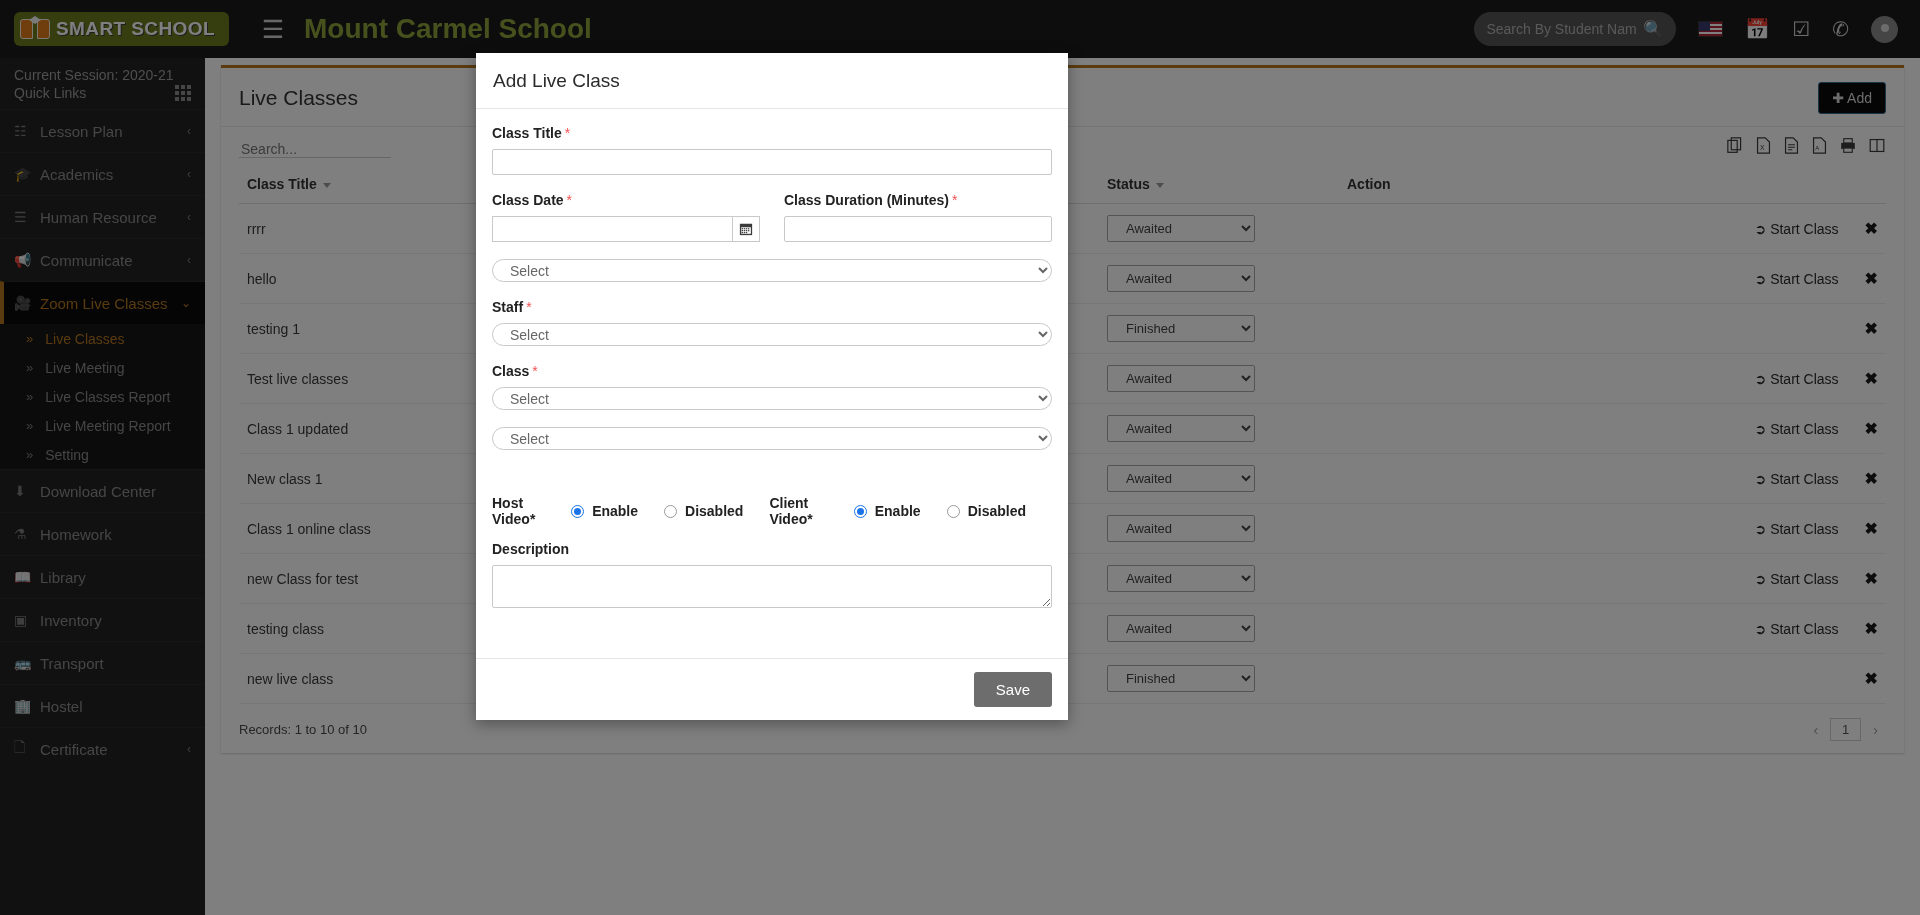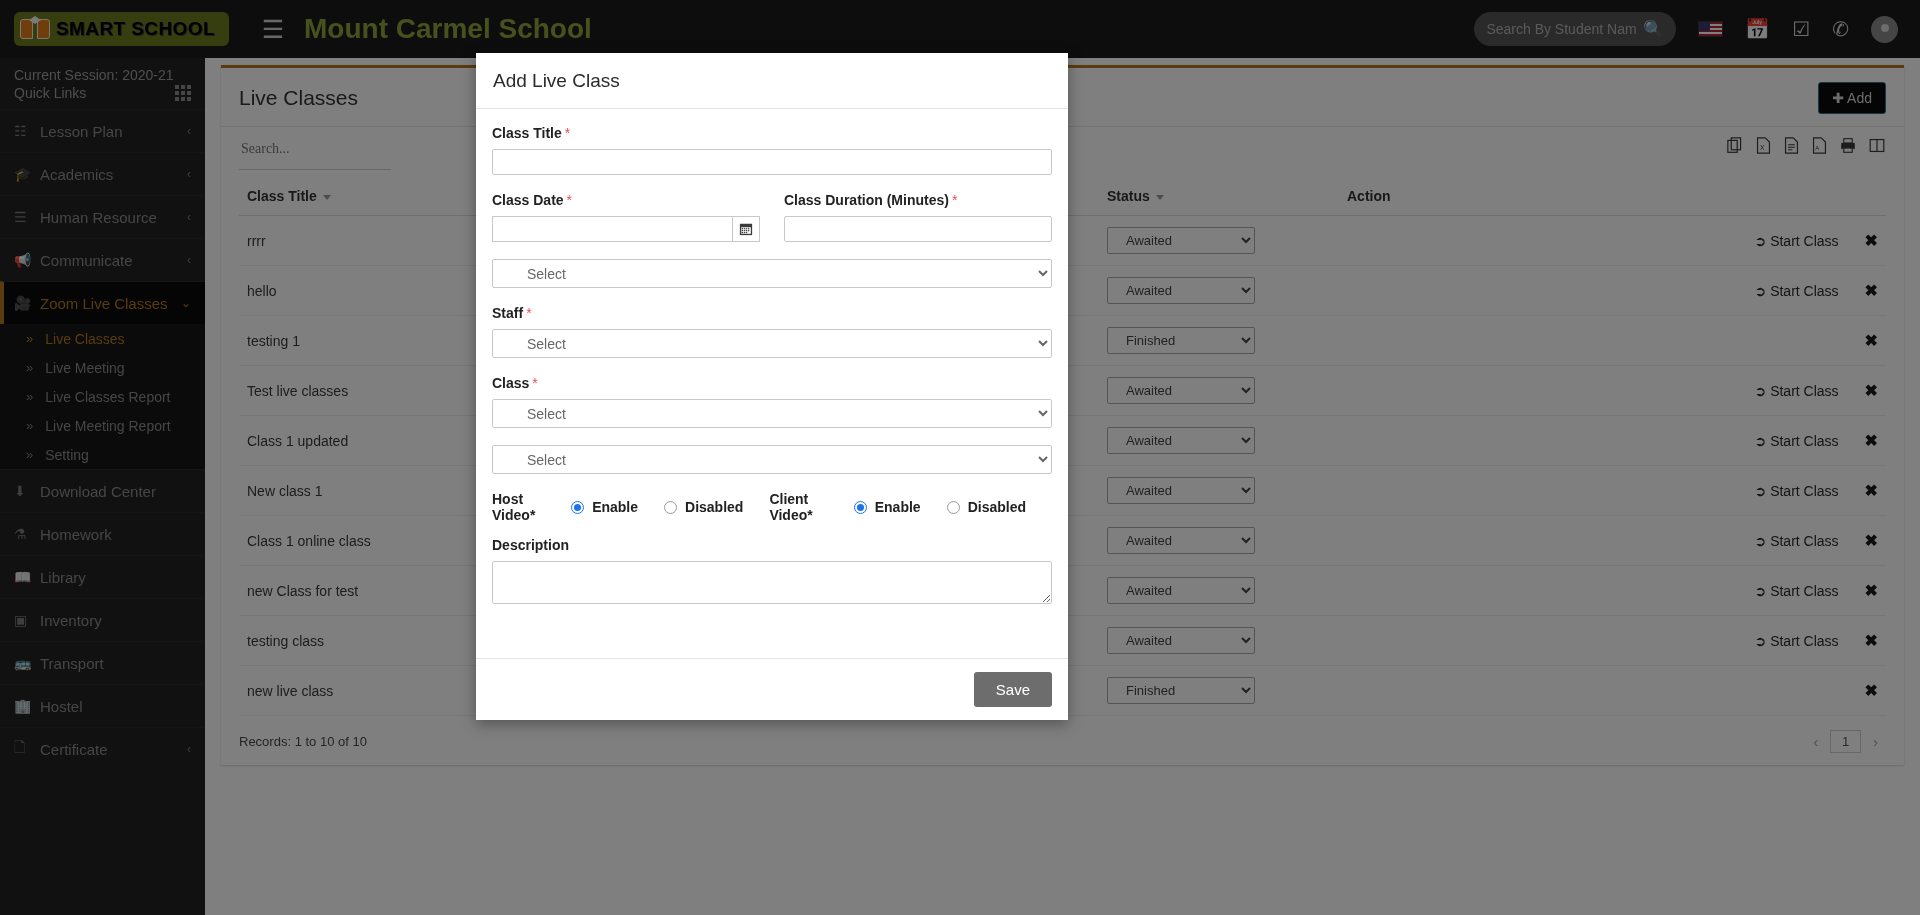--- a/index.html
+++ b/index.html
@@ -33,21 +33,21 @@
     position: absolute; top: 3px; width: 13px; height: 20px;
     background: #e07a1b; border: 1.5px solid #f7f1e4;
   }
   .logo-book .pgl { left: 0; border-radius: 3px 0 0 3px; }
   .logo-book .pgr { right: 0; border-radius: 0 3px 3px 0; }
   .logo-book .cap {
     position: absolute; left: 9px; top: 0px; width: 12px; height: 9px;
     background: #f5f5f5; clip-path: polygon(50% 0, 100% 45%, 50% 90%, 0 45%);
   }
   .logo-text {
-    color: #000000; font-weight: bold; font-size: 19px; letter-spacing: .4px;
+    color: #ffffff; font-weight: bold; font-size: 19px; letter-spacing: .4px;
     text-shadow: 1px 1px 0 #3a3a3a;
   }
   .hamburger {
     color: #cfcfcf; font-size: 25px; line-height: 1; margin-left: 8px;
     cursor: pointer; width: 30px; text-align: center;
   }
   .brandtitle {
     color: #8ea33a; font-size: 28px; font-weight: bold; margin-left: 16px;
     white-space: nowrap;
   }
@@ -130,22 +130,22 @@
   .card-title { font-size: 21px; color: #333; }
   .add-btn {
     margin-left: auto; background: #0a0a0a; color: #d9d9d9; border: 1px solid #2f6f8f;
     font-size: 14px; padding: 7px 13px; border-radius: 3px; cursor: pointer;
     font-family: "Liberation Sans", sans-serif;
   }
   .card-body { padding: 10px 18px 12px 18px; }
   .srow { display: flex; align-items: flex-start; }
   .search-input {
     border: 0; border-bottom: 1px solid #cfcfcf; outline: none; font-size: 14px;
-    padding: 4px 2px 12px 2px; width: 152px; color: #555;
-    font-family: Liberation Serif, serif; background: transparent;
+    padding: 4px 2px 0 2px; width: 152px; color: #555;
+    font-family: Liberation Sans, sans-serif; background: transparent;
   }
   .search-input::placeholder { color: #777; }
   .exports { margin-left: auto; display: flex; gap: 11px; align-items: center; }
   .exports svg { cursor: pointer; }
 
   table.grid { width: 100%; border-collapse: collapse; margin-top: 12px; }
   table.grid th {
     text-align: left; font-size: 14px; color: #333; font-weight: bold;
     padding: 6px 8px 11px 8px; border-bottom: 1px solid #dddddd; white-space: nowrap;
   }
@@ -195,34 +195,34 @@
   .modal-title { font-size: 19px; color: #2b2b2b; }
   .modal-body { padding: 16px 16px 0 16px; flex: 1; }
   .fg { margin-bottom: 17px; }
   .fl { font-size: 14px; color: #222; font-weight: bold; display: block; margin-bottom: 8px; }
   .fl .req { color: #f05050; font-weight: normal; margin-left: 3px; }
   .fc {
     width: 100%; height: 26px; border: 1px solid #c9c9c9; outline: none;
     font-size: 14px; padding: 0 8px; color: #444; border-radius: 2px;
     font-family: "Liberation Sans", sans-serif; background: #fff;
   }
-  select.fc { height: 29px; padding-left: 30px; color: #666; }
+  select.fc { height: 23px; padding-left: 13px; color: #666; border-radius: 12px; }
   .row2 { display: flex; gap: 24px; }
   .row2 > div { flex: 1; }
   .dategrp { display: flex; }
   .dategrp input {
     flex: 1; height: 26px; border: 1px solid #c9c9c9; border-right: 0; outline: none;
     font-size: 14px; padding: 0 8px; font-family: "Liberation Sans", sans-serif;
   }
   .calbtn {
     width: 28px; height: 26px; border: 1px solid #c9c9c9; background: #fff;
     display: flex; align-items: center; justify-content: center; cursor: pointer;
   }
   .radio-row { display: flex; align-items: center; margin-bottom: 14px; }
-  .radio-grp { display: flex; align-items: center; }
+  .radio-grp { display: flex; align-items: center; margin-top: 28px; }
   .radio-grp .rlab { font-size: 14px; font-weight: bold; color: #222; margin-right: 6px; }
   .ropt { display: flex; align-items: center; margin-right: 26px; cursor: pointer; }
   .ropt .rtext { font-size: 14px; color: #222; margin-left: 8px; font-weight: bold; }
   .rad {
     width: 13px; height: 13px; border-radius: 50%; border: 1px solid #9a9a9a;
     background: #fff; display: inline-block; position: relative; flex: none;
   }
   .rad.on { border: 1px solid #1a73e8; background: #fff; }
   .rad.on::after {
     content: ""; position: absolute; inset: 2px; border-radius: 50%; background: #1a73e8;

